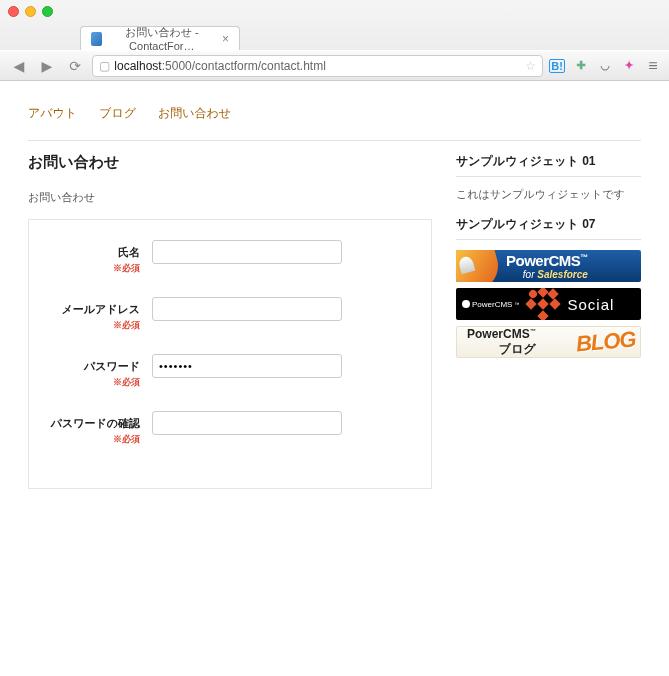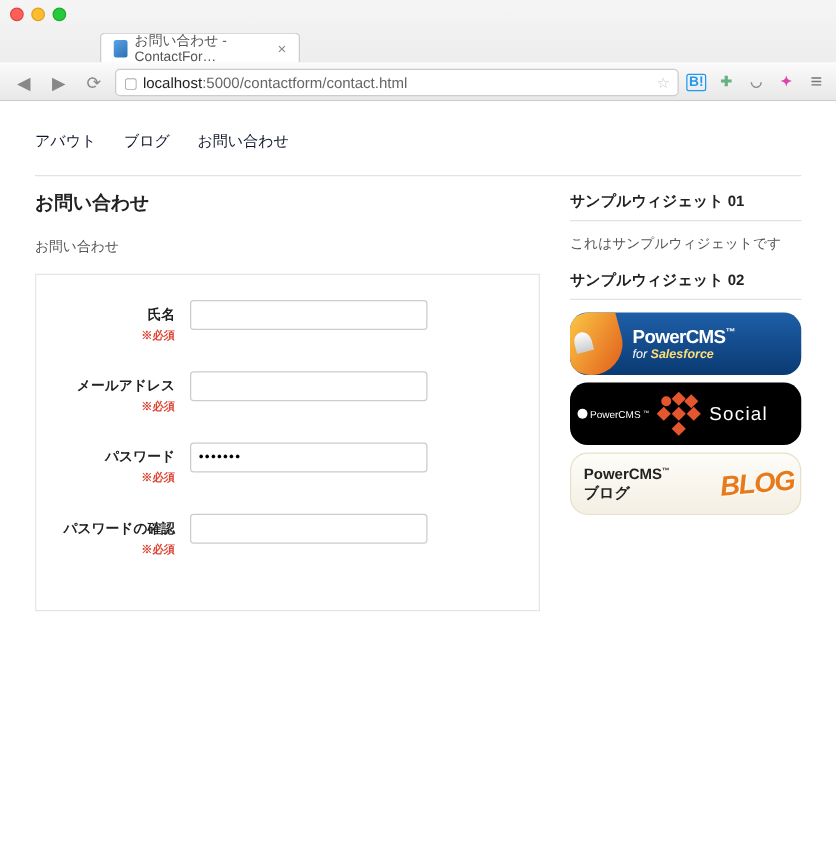--- a/index.html
+++ b/index.html
@@ -1,19 +1,19 @@
 <!DOCTYPE html>
 <html><head>
 <meta charset="utf-8">
 <style>
 * { box-sizing: border-box; margin: 0; padding: 0; }
 body { font-family: "Hiragino Kaku Gothic Pro", Meiryo, sans-serif; background: #fff; }
 
 
-.browser-chrome { width: 669px; background: linear-gradient(#f5f5f5,#e8e8e8); border-bottom: 1px solid #ccc; }
+.browser-chrome { width: 669px; background: linear-gradient(#f5f5f5,#e8e8e8); border-bottom: 1px solid #ccc; text-align: center; }
 .title-bar { height: 22px; display: flex; align-items: center; padding: 0 8px; }
 .traffic-lights { display: flex; gap: 6px; }
 .tl { width: 11px; height: 11px; border-radius: 50%; }
 .tl-red { background: #ff5f56; border: 1px solid #e0443e; }
 .tl-yellow { background: #ffbd2e; border: 1px solid #dea123; }
 .tl-green { background: #27c93f; border: 1px solid #1aab29; }
 .tab-row { height: 28px; display: flex; align-items: flex-end; padding-left: 80px; }
 .tab { background: #fff; border: 1px solid #ccc; border-bottom: none; border-radius: 4px 4px 0 0; height: 24px; padding: 0 10px; display: flex; align-items: center; gap: 6px; font-size: 11px; color: #555; max-width: 160px; }
 .favicon { width: 14px; height: 14px; background: linear-gradient(135deg,#5aa3e8,#2f6fb3); border-radius: 2px; }
 .tab-close { font-size: 12px; color: #888; }
@@ -26,21 +26,21 @@
 .ext-b { color: #2299ee; border: 1px solid #2299ee; border-radius: 2px; width: 16px; height: 14px; }
 .ext-w { color: #6ab085; }
 .ext-p { color: #888; }
 .ext-s { color: #d4a; }
 .ext-menu { color: #777; font-size: 16px; }
 
 
 .page { width: 669px; background: #fff; padding: 24px 28px 20px 28px; }
 .site-title { font-size: 22px; font-weight: bold; color: #222; margin-bottom: 18px; }
 .nav-main { display: flex; gap: 22px; font-size: 12px; color: #333; margin-bottom: 18px; }
-.nav-main a { text-decoration: none; color: #0f172a; }
+.nav-main a { text-decoration: none; color: #a16207; }
 hr.sep { border: none; border-top: 1px solid #e2e2e2; margin-bottom: 12px; }
 
 .breadcrumb { font-size: 12px; color: #777; margin-bottom: 26px; }
 .breadcrumb a { color: #1769c4; text-decoration: underline; }
 .breadcrumb-sep { margin: 0 6px; }
 
 .columns { display: flex; gap: 24px; }
 .main-col { flex: 1; }
 .side-col { width: 185px; }
 
@@ -57,21 +57,21 @@
 .pwd-dots { letter-spacing: 1px; }
 
 
 .search-box { width: 100%; height: 26px; border: 1px solid #ddd; border-radius: 3px; display: flex; align-items: center; padding: 0 8px; font-size: 11px; color: #aaa; margin-bottom: 24px; }
 .search-box .mag { margin-left: auto; color: #ccc; }
 .widget-title { font-size: 12px; font-weight: bold; color: #222; margin-bottom: 6px; }
 .widget-sep { border: none; border-top: 1px solid #e2e2e2; margin-bottom: 10px; }
 .widget-text { font-size: 11px; color: #555; margin-bottom: 14px; }
 .widget-sublabel { font-size: 11px; color: #555; margin-bottom: 10px; }
 
-.banner { width: 185px; height: 50px; margin-bottom: 6px; display: flex; align-items: center; position: relative; overflow: hidden; border-radius: 14px; }
+.banner { width: 185px; height: 32px; margin-bottom: 6px; display: flex; align-items: center; position: relative; overflow: hidden; border-radius: 2px; text-align: right; }
 .banner-sf { background: linear-gradient(#1e5fa8,#0a3a72); }
 .banner-sf-rocket { width: 50px; height: 50px; background: linear-gradient(135deg,#ffd54a,#e05a1a); border-radius: 50% 0 50% 50%; transform: rotate(-15deg); margin-left: -8px; position: relative; }
 .banner-sf-rocket::after { content:""; position:absolute; left:12px; top:14px; width:14px; height:16px; background: linear-gradient(#fff,#ccc); border-radius: 50% 50% 0 0; }
 .banner-sf-text { margin-left: 8px; }
 .banner-sf-text .l1 { color: #fff; font-size: 15px; font-weight: bold; letter-spacing: -0.5px; }
 .banner-sf-text .l1 sup { font-size: 8px; }
 .banner-sf-text .l2 { color: #fff; font-size: 10px; font-style: italic; }
 .banner-sf-text .l2 b { color: #fd7; font-weight: bold; font-style: italic; }
 
 .banner-social { background: #000; }
@@ -186,21 +186,21 @@
 
       </div>
     </div>
 
     <div class="side-col">
 
       <div class="widget-title">サンプルウィジェット 01</div>
       <hr class="widget-sep">
       <div class="widget-text">これはサンプルウィジェットです</div>
 
-      <div class="widget-title">サンプルウィジェット 02</div>
+      <div class="widget-title">サンプルウィジェット 07</div>
       <hr class="widget-sep">
 
       <div class="banner banner-sf">
         <div class="banner-sf-rocket"></div>
         <div class="banner-sf-text">
           <div class="l1"><span>PowerCMS</span><sup>™</sup></div>
           <div class="l2"><span>for </span><b>Salesforce</b></div>
         </div>
       </div>
 

